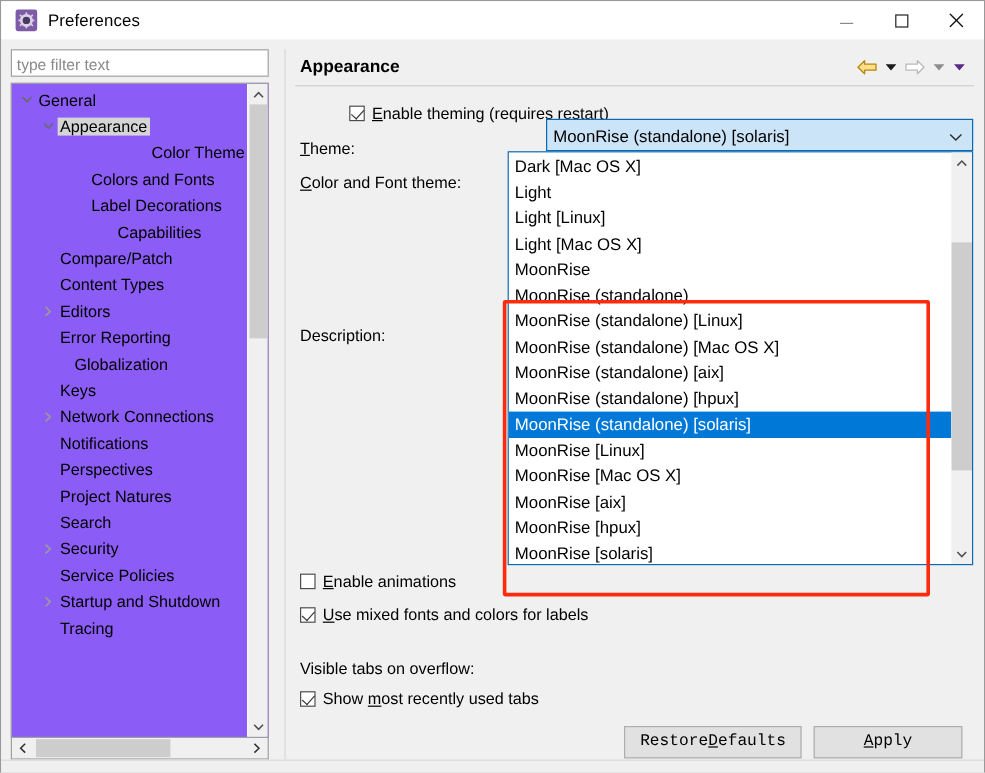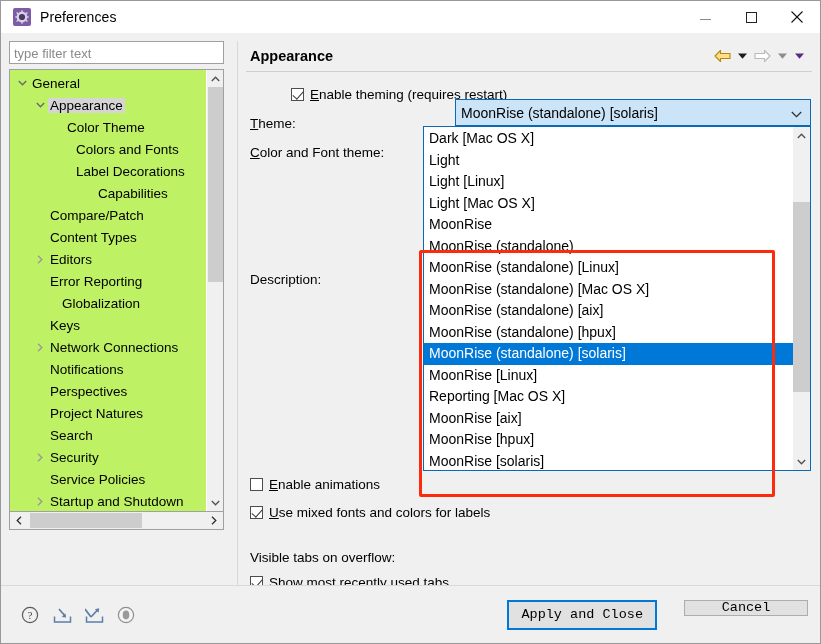--- a/index.html
+++ b/index.html
@@ -88,22 +88,22 @@
     background: #ffffff;
     color: #8a8a8a;
     font-size: 13px;
     padding: 2px 0 0 4px;
     line-height: 19px;
     font-family: "Liberation Sans", sans-serif;
   }
   #tree-wrap {
     margin-top: 5px;
     width: 215px;
-    height: 443px;
-    background: #bef264;
+    height: 546px;
+    background: #8b5cf6;
     border: 1px solid #a0a0a0;
     display: flex;
     position: relative;
     overflow: hidden;
   }
   #tree {
     flex: 1 1 auto;
     overflow: hidden;
     padding-top: 2px;
     position: relative;
@@ -440,21 +440,21 @@
               <span class="label">General</span>
             </div>
             <div class="tree-item selected" style="padding-left: 22px;">
               <span class="twisty">
                 <svg width="9" height="6" viewBox="0 0 9 6">
                   <polyline points="0.8,1 4.5,4.8 8.2,1" fill="none" stroke="#6b6b6b" stroke-width="1.4"></polyline>
                 </svg>
               </span>
               <span class="label">Appearance</span>
             </div>
-            <div class="tree-item" style="padding-left: 39px;">
+            <div class="tree-item" style="padding-left: 52px; justify-content: space-between;">
               <span class="twisty"></span>
               <span class="label">Color Theme</span>
             </div>
             <div class="tree-item" style="padding-left: 48px;">
               <span class="twisty"></span>
               <span class="label">Colors and Fonts</span>
             </div>
             <div class="tree-item" style="padding-left: 48px;">
               <span class="twisty"></span>
               <span class="label">Label Decorations</span>
@@ -650,21 +650,21 @@
                 <div class="opt">Light [Linux]</div>
                 <div class="opt">Light [Mac OS X]</div>
                 <div class="opt">MoonRise</div>
                 <div class="opt">MoonRise (standalone)</div>
                 <div class="opt">MoonRise (standalone) [Linux]</div>
                 <div class="opt">MoonRise (standalone) [Mac OS X]</div>
                 <div class="opt">MoonRise (standalone) [aix]</div>
                 <div class="opt">MoonRise (standalone) [hpux]</div>
                 <div class="opt selected">MoonRise (standalone) [solaris]</div>
                 <div class="opt">MoonRise [Linux]</div>
-                <div class="opt">Reporting [Mac OS X]</div>
+                <div class="opt">MoonRise [Mac OS X]</div>
                 <div class="opt">MoonRise [aix]</div>
                 <div class="opt">MoonRise [hpux]</div>
                 <div class="opt">MoonRise [solaris]</div>
               </div>
             <div id="combo-vsb">
               <div class="sb-arrow">
                 <svg width="9" height="6" viewBox="0 0 9 6">
                     <polyline points="0.8,5 4.5,1.2 8.2,5" fill="none" stroke="#505050" stroke-width="1.3"></polyline>
                   </svg>
               </div>

